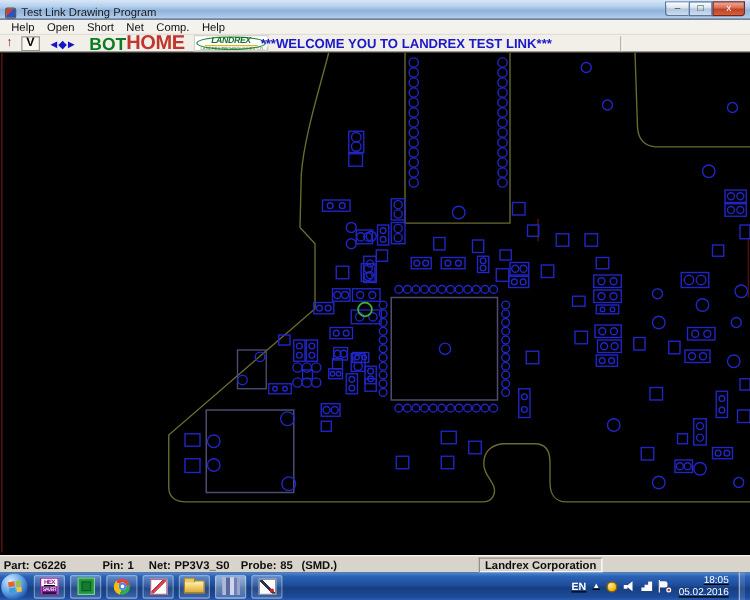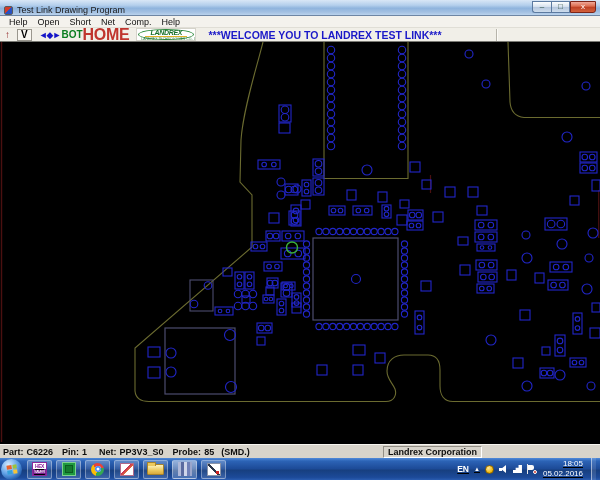--- a/index.html
+++ b/index.html
@@ -29,21 +29,21 @@
     font-size:9px; color:#111; padding-left:4px; border-bottom:1px solid #e0ded6; }
   .menu-item { padding:0 5px; cursor:default; }
 
   
   .toolbar { height:14px; background:#f1efe8; position:relative; display:flex;
     align-items:center; border-bottom:1px solid #7a7a74; }
   .tb-arrow { margin-left:5px; color:#8b1515; font-size:10px; font-weight:bold; line-height:12px; }
   .tb-v { margin-left:7px; font-size:10px; font-weight:bold; color:#000;
     border:1px solid #9a978e; background:#f8f6f0; padding:0 3px; line-height:10px; }
   .tb-pan { margin-left:7px; color:#1414c8; font-size:9px; letter-spacing:-1px; line-height:12px; }
-  .tb-bot { margin-left:1px; color:#0a7d1f; font-weight:bold; font-size:10px; }
+  .tb-bot { margin-left:11px; color:#0a7d1f; font-weight:bold; font-size:14px; }
   .tb-home { color:#c0352e; font-weight:bold; font-size:16px; letter-spacing:-0.3px; }
   .tb-logo { margin-left:7px; width:60px; height:13px; background:#fff; position:relative;
     border:1px solid #d5d3ca; overflow:hidden; }
   .logo-oval { position:absolute; left:1px; top:0; right:1px; bottom:0;
     border:1px solid #2c8a3c; border-radius:50%; }
   .logo-l1 { position:relative; font-size:7px; line-height:7px; text-align:center;
     font-style:italic; font-weight:bold; color:#17702a; letter-spacing:-0.3px; }
   .logo-swoosh { position:absolute; left:8px; right:8px; top:7px; height:1px; background:#dfb32a; }
   .logo-l2 { position:relative; font-size:4px; line-height:4px; margin-top:1px; text-align:center;
     color:#2c7a38; white-space:nowrap; transform:scale(0.85); }
@@ -54,21 +54,21 @@
 
   
   .canvas { width:600px; height:402px; background:#000; position:relative; }
   .canvas svg { position:absolute; left:0; top:0; }
 
   
   .statusbar { height:14px; background:#d8d4cb; border-top:1px solid #f6f4ef;
     display:flex; align-items:center; font-size:9px; font-weight:bold; color:#0e0e0e;
     padding-left:3px; position:relative; }
   .sb-label { margin-right:3px; }
-  .sb-v1 { margin-right:9px; } .sb-v2 { margin-right:12px; }
+  .sb-v1 { margin-right:29px; } .sb-v2 { margin-right:12px; }
   .sb-v3 { margin-right:9px; }  .sb-v4 { margin-right:7px; }
   .sb-company { position:absolute; left:383px; top:1px; height:12px; line-height:11px;
     padding:0 4px; border:1px solid; border-color:#938f86 #ffffff #ffffff #938f86; }
 
   
   .taskbar { height:22px; display:flex; align-items:center; position:relative;
     background:linear-gradient(180deg,#4f8ada 0%,#2c63b6 14%,#1d4b98 48%,#173f80 56%,#1c4a99 88%,#2a5cb0 100%);text-decoration:underline; }
   .orb { width:21px; height:21px; margin-left:1px; border-radius:50%; position:relative;
     background:radial-gradient(circle at 35% 28%,#d6ecff,#63a3e8 45%,#1d58a9 78%,#0e3a74);
     display:flex; align-items:center; justify-content:center; }

